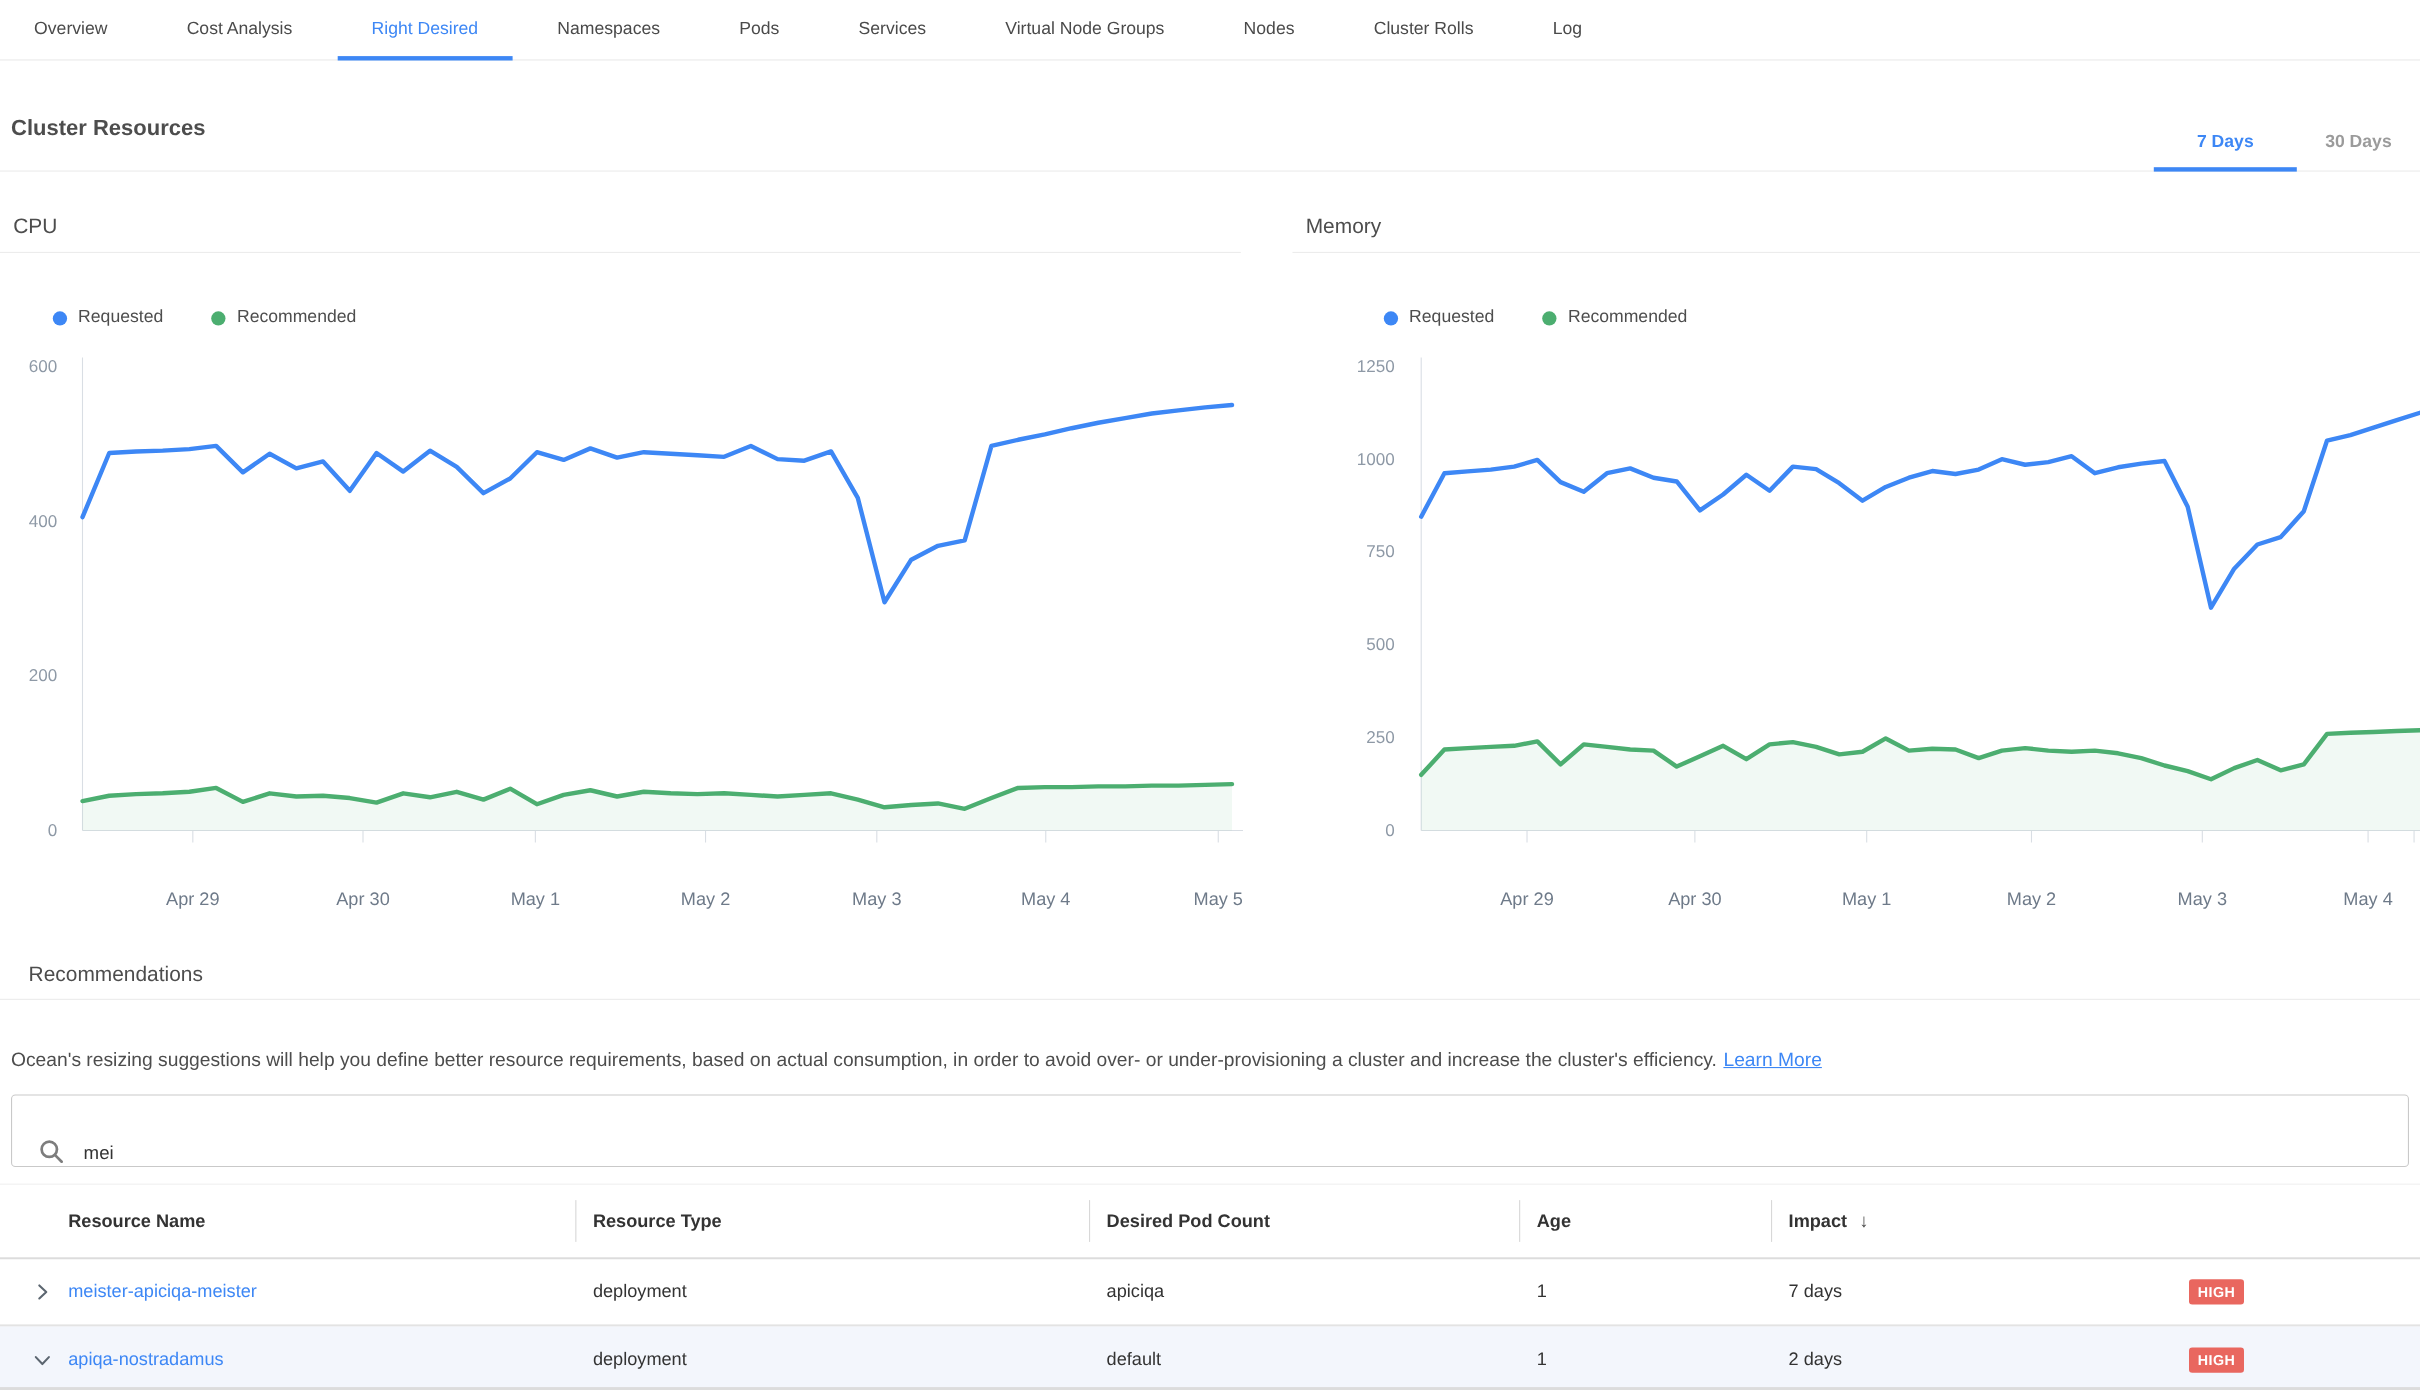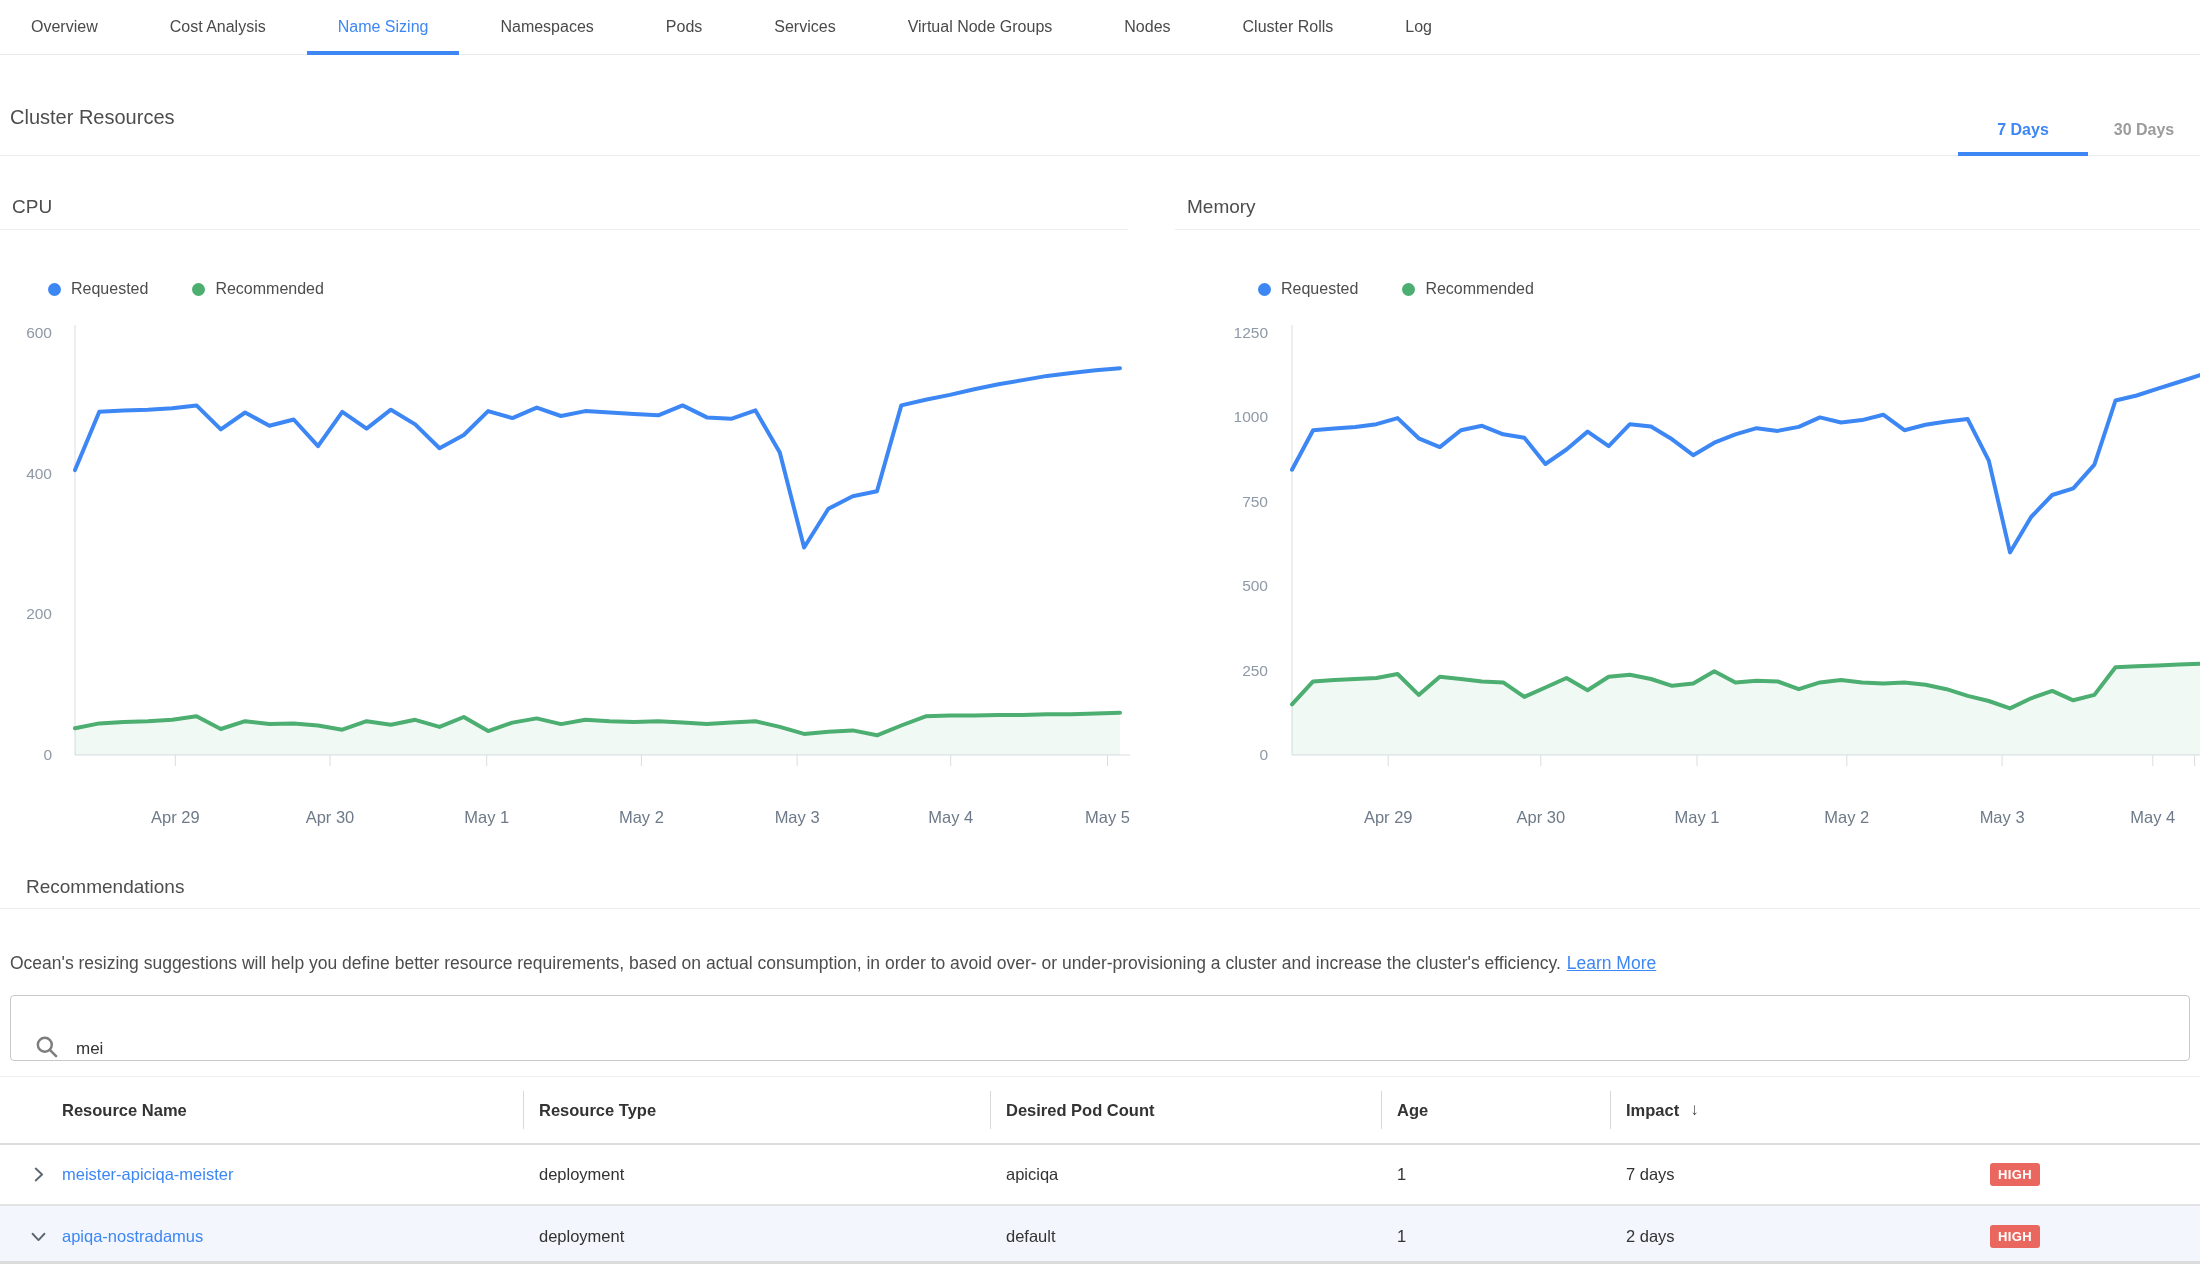--- a/index.html
+++ b/index.html
@@ -7,21 +7,21 @@
   .page{position:relative;width:2200px;height:1264px;background:#fff;}
 
   
   .tabbar{position:absolute;top:0;left:0;right:0;height:54px;border-bottom:1px solid #eaeaea;display:flex;align-items:stretch;gap:10px;}
   .tab{display:flex;align-items:center;padding:0 31px;font-size:16px;font-weight:500;color:#4a4a4a;cursor:pointer;position:relative;white-space:nowrap;}
   .tab.active{color:#3d87f5;}
   .tab.active::after{content:"";position:absolute;left:0;right:0;bottom:-1px;height:4px;background:#3d87f5;}
 
   
   .section-head{position:absolute;top:54px;left:0;right:0;height:101px;border-bottom:1px solid #ececec;}
-  .section-title{position:absolute;left:10px;top:52px;margin:0;font-size:20px;font-weight:400;color:#4d4d4d;}
+  .section-title{position:absolute;left:10px;top:52px;margin:0;font-size:20px;font-weight:700;color:#4d4d4d;}
   .range-toggle{position:absolute;right:0;bottom:-1px;display:flex;}
   .range{min-width:130px;text-align:center;padding:14px 0 17px;font-size:16px;font-weight:700;color:#9b9b9b;cursor:pointer;}
   .range.r30{min-width:112px;}
   .range.active{color:#3d87f5;border-bottom:4px solid #3d87f5;padding-bottom:13px;}
 
   
   .panel-title{position:absolute;top:196px;margin:0;font-size:19px;font-weight:400;color:#4d4d4d;}
   .panel-rule{position:absolute;top:229px;height:1px;background:#ececec;}
   .legend{position:absolute;top:280px;display:flex;gap:44px;}
   .legend-item{display:flex;align-items:center;gap:10px;font-size:16px;color:#4d4d4d;cursor:pointer;}
@@ -67,21 +67,21 @@
 <div class="page">
 
   <nav class="tabbar">
     <div class="tab">
         <span>Overview</span>
       </div>
     <div class="tab">
         <span>Cost Analysis</span>
       </div>
     <div class="tab active">
-        <span>Name Sizing</span>
+        <span>Right Desired</span>
       </div>
     <div class="tab">
         <span>Namespaces</span>
       </div>
     <div class="tab">
         <span>Pods</span>
       </div>
     <div class="tab">
         <span>Services</span>
       </div>

